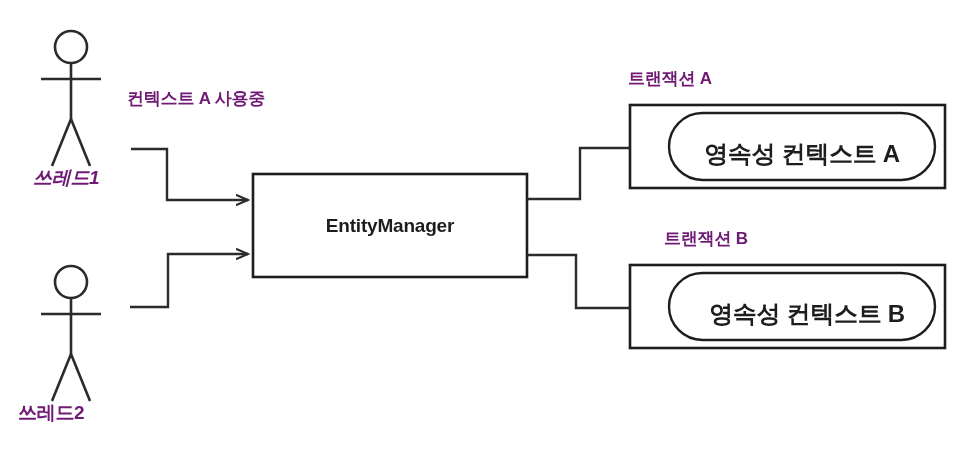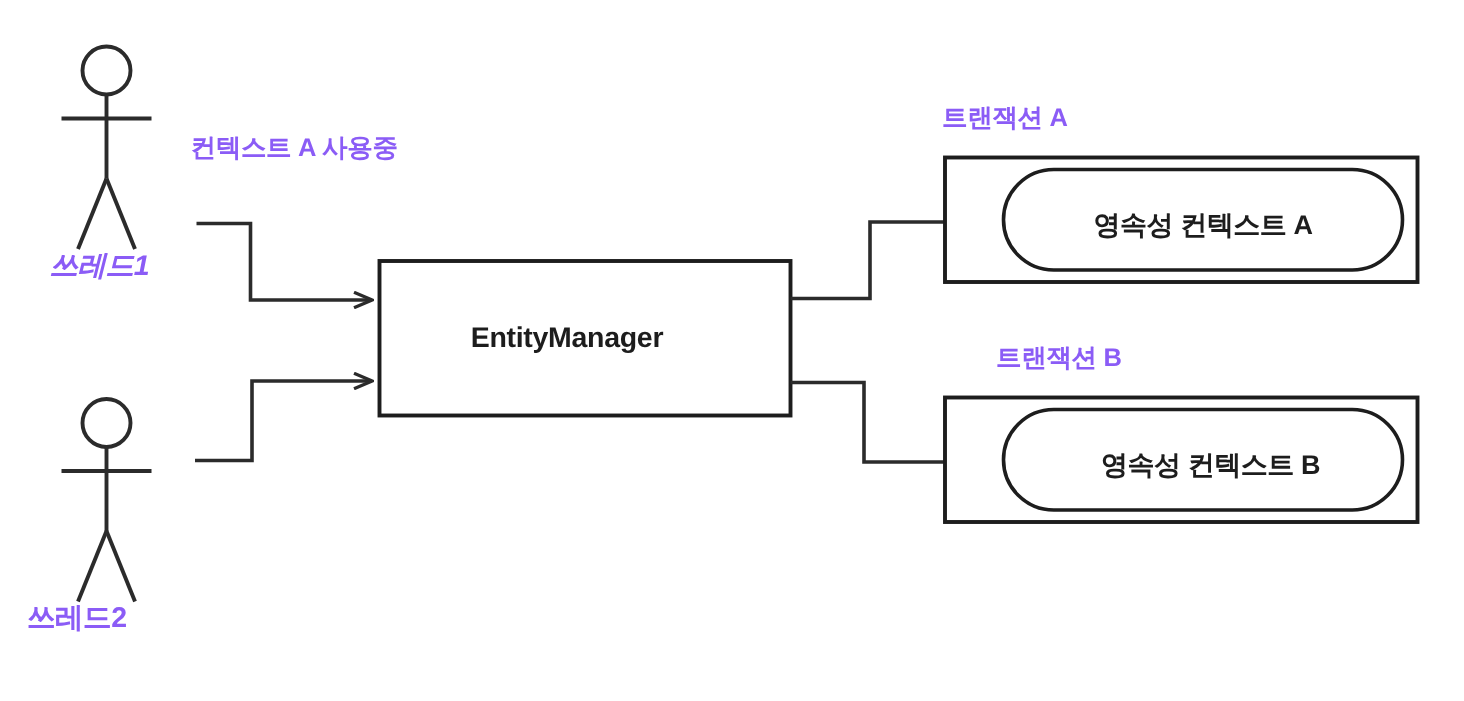--- a/index.html
+++ b/index.html
@@ -21,21 +21,21 @@
   }
   #diagram-svg {
     position: absolute;
     left: 0;
     top: 0;
     width: 976px;
     height: 467px;
   }
   .dgm-label {
     position: absolute;
-    color: #8b5cf6;
+    color: #701a75;
     white-space: nowrap;
     line-height: 1;
   }
   .actor-label {
     font-size: 19px;
     font-weight: bold;
     letter-spacing: -0.3px;
   }
   .flow-label {
     font-size: 17px;
@@ -51,21 +51,21 @@
     position: absolute;
     color: #1d1d1d;
     font-size: 19px;
     font-weight: bold;
     white-space: nowrap;
     letter-spacing: -0.2px;
   }
   .pill-title {
     position: absolute;
     color: #1d1d1d;
-    font-size: 18px;
+    font-size: 24px;
     font-weight: bold;
     white-space: nowrap;
     letter-spacing: -0.3px;
   }
 </style>
 </head>
 <body>
 
 <div id="diagram-root">
 
@@ -111,21 +111,21 @@
     <rect x="669" y="273" width="266" height="67" rx="33.5" ry="33.5" fill="#ffffff" stroke="#1d1d1d" stroke-width="2.4"></rect>
   </svg>
 
   <div class="dgm-label actor-label" style="left:33px; top:168px;font-style:italic;">쓰레드1</div>
 
   <div class="dgm-label actor-label" style="left:18px; top:403px;">쓰레드2</div>
 
   <div class="dgm-label flow-label" style="left:127px; top:90px;">컨텍스트 A 사용중</div>
 
 
-  <div class="box-title" style="left:301px; top:215px; width:154px; text-align:center;">EntityManager</div>
+  <div class="box-title" style="left:313px; top:215px; width:154px; text-align:center;">EntityManager</div>
 
   <div class="dgm-label tx-label" style="left:628px; top:70px;">트랜잭션 A</div>
 
   <div class="pill-title" style="left:669px; top:138px; width:266px; text-align:center;">영속성 컨텍스트 A</div>
 
   <div class="dgm-label tx-label" style="left:664px; top:230px;">트랜잭션 B</div>
 
   <div class="pill-title" style="left:669px; top:298px; width:276px; text-align:center;">영속성 컨텍스트 B</div>
 
 </div>

